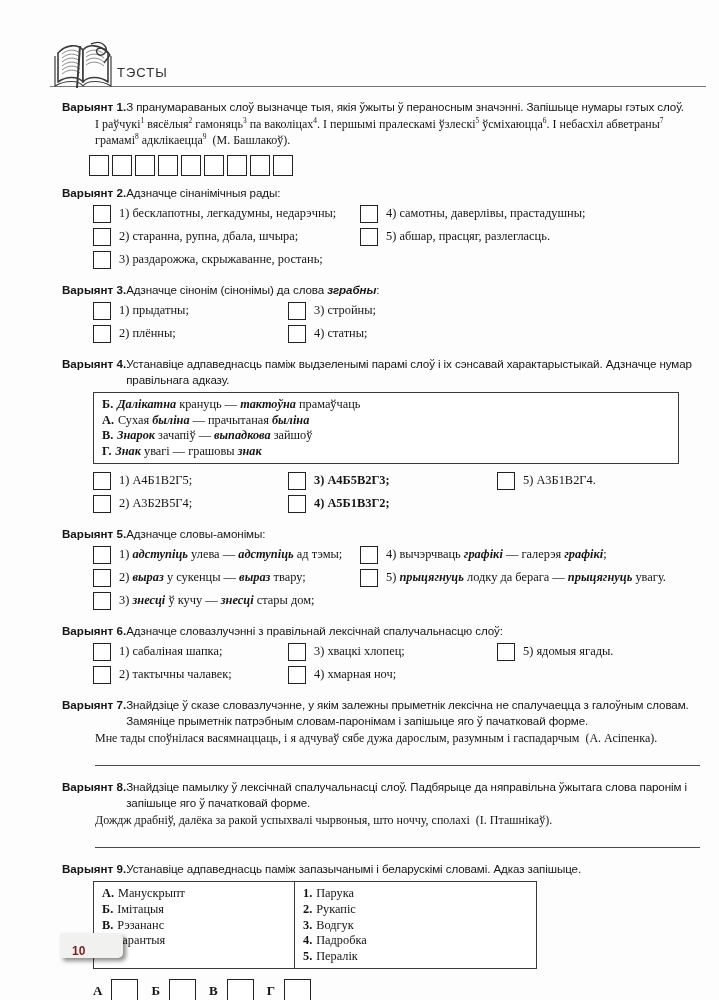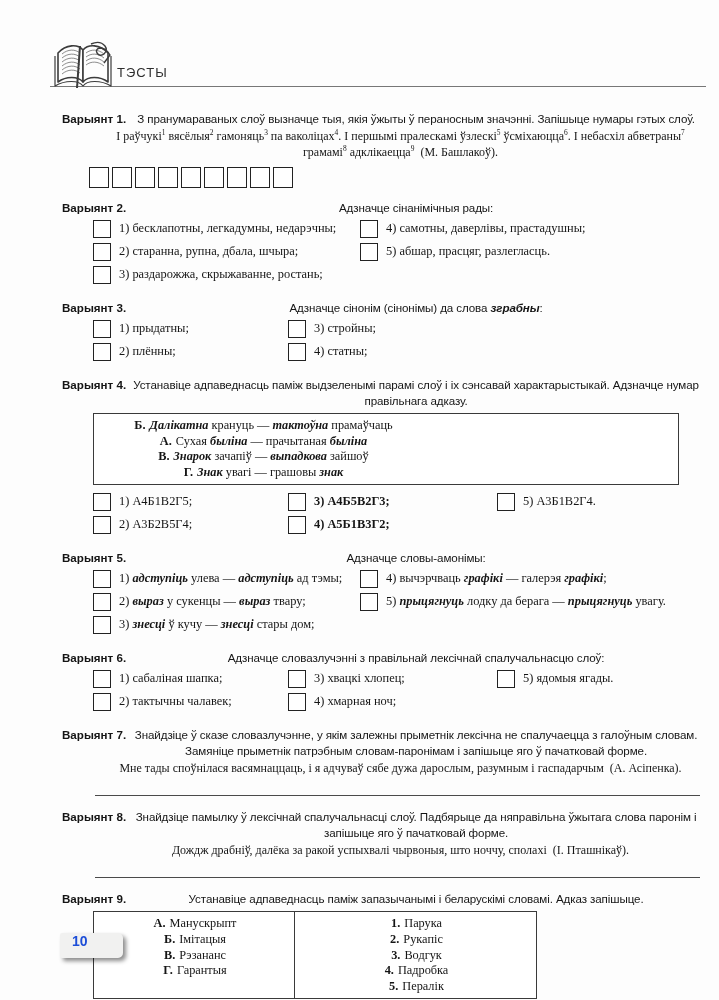--- a/index.html
+++ b/index.html
@@ -6,21 +6,21 @@
   body{
     width:719px;height:1000px;position:relative;background:#fdfdfd;
     font-family:"Liberation Sans",sans-serif;color:#151515;overflow:hidden;
   }
   
   .hdr-rule{position:absolute;left:50px;top:86px;width:656px;border-top:1.4px solid #777;}
   .logo{position:absolute;left:53px;top:38px;width:64px;height:54px;}
   .hdr-title{position:absolute;left:117px;top:65px;font-size:13px;letter-spacing:1px;color:#2e2e2e;}
   
   .content{position:absolute;top:99px;left:62px;width:644px;}
-  .variant{margin:12px 0 9px 0;text-align:center;}
+  .variant{margin:0 0 9px 0;}
   .vhead{display:flex;align-items:flex-start;}
   .vlabel{flex:0 0 60px;font-weight:bold;font-size:11.6px;line-height:16px;white-space:nowrap;}
   .vinstr{flex:1;font-size:11.6px;line-height:16px;letter-spacing:-0.1px;}
   .bi{font-weight:bold;font-style:italic;}
   
   .quote{margin:1px 0 0 33px;font-family:"Liberation Serif",serif;font-size:12px;line-height:16px;}
   .qtext{}
   .qtext sup{font-size:0.62em;line-height:0;}
   .qauthor{font-style:normal;margin-left:3px;}
   
@@ -46,22 +46,22 @@
   
   .letterrow{display:flex;margin:10px 0 0 31px;align-items:center;}
   .lb{display:flex;align-items:center;margin-right:13px;}
   .lbl{font-family:"Liberation Serif",serif;font-weight:bold;font-size:13px;margin-right:9px;}
   .abox{width:25px;height:21px;border:1.5px solid #222;background:#fff;display:inline-block;}
   
   .pagetab{
     position:absolute;left:60px;top:933px;width:63px;height:25px;
     background:#f1f1f0;border-radius:2px 5px 5px 2px;
     box-shadow:3px 3px 4px rgba(0,0,0,0.45);
-    display:flex;align-items:flex-start;padding-left:12px;box-sizing:border-box;
-    font-weight:bold;font-size:14px;color:#1d4ed8;
+    display:flex;align-items:flex-end;padding-left:12px;box-sizing:border-box;
+    font-weight:bold;font-size:12px;color:#7f1d1d;
   }
   sup{vertical-align:super;}
 </style>
 </head>
 <body>
 
 <div class="hdr-rule"></div>
 <div class="logo">
   <svg width="64" height="54" viewBox="0 0 64 54">
     <g stroke="#3c3c3c" fill="#fdfdfd" stroke-width="1.6" stroke-linejoin="round">

